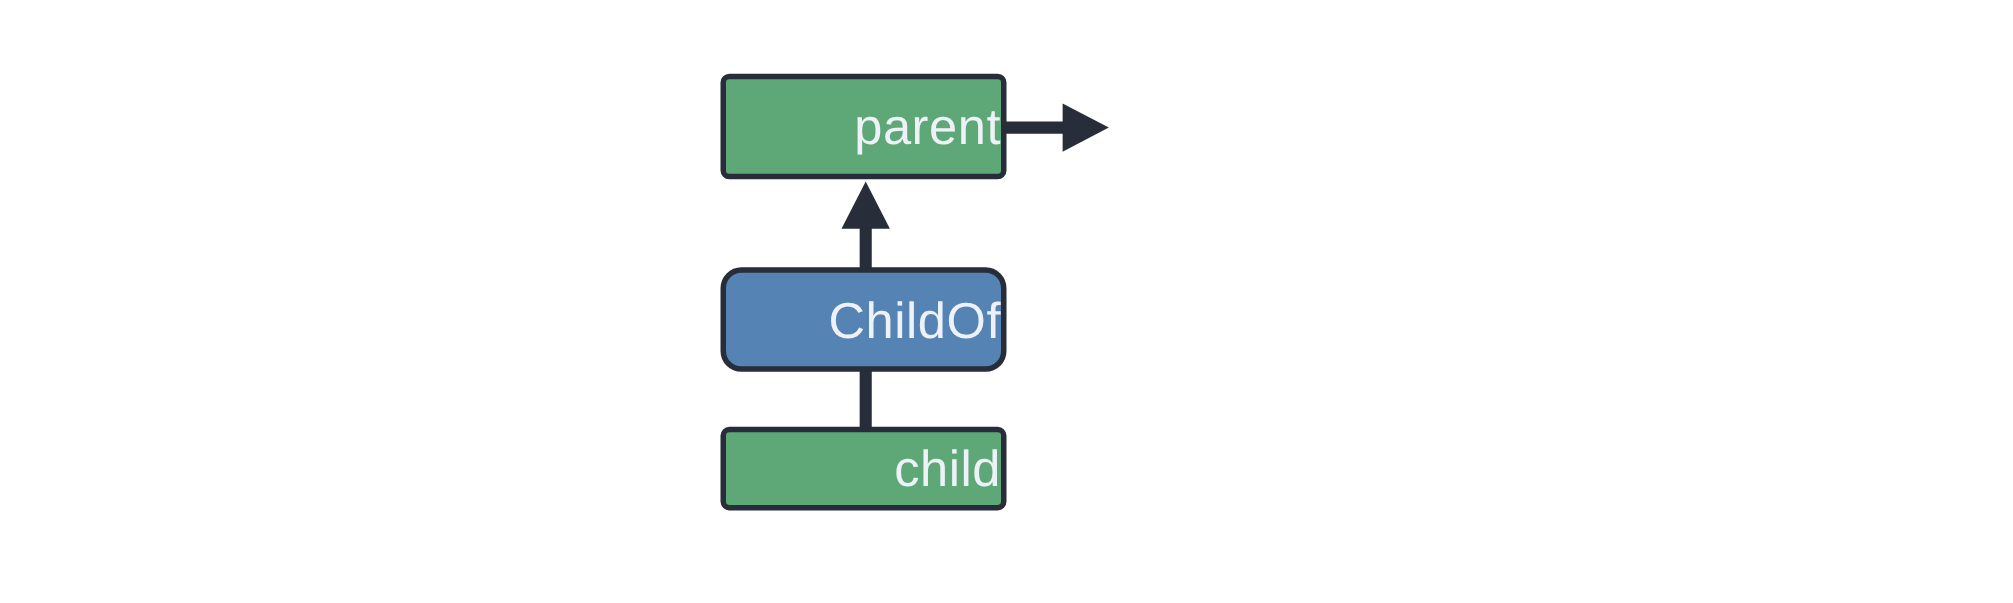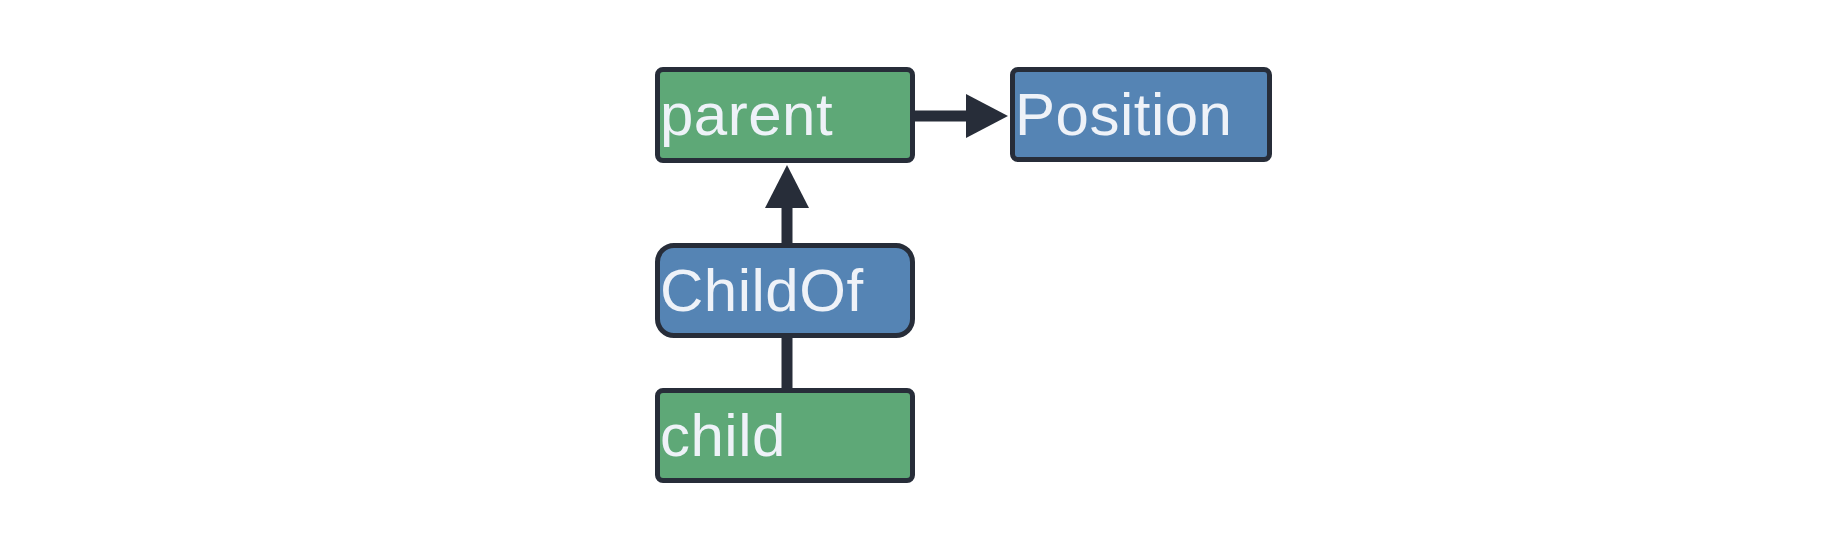--- a/index.html
+++ b/index.html
@@ -16,36 +16,36 @@
     width: 1830px;
     height: 548px;
     background: var(--background);
     overflow: hidden;
     font-family: "Liberation Sans", "DejaVu Sans", sans-serif;
   }
   .node {
     position: absolute;
     display: flex;
     align-items: center;
-    justify-content: flex-start;
+    justify-content: flex-end;
     border: 5px solid var(--outline);
     border-radius: 8px;
     color: var(--label-text);
-    font-size: 60px;
+    font-size: 46px;
     line-height: 1;
     letter-spacing: 0.5px;
     user-select: none;
   }
   .node-green { background: var(--entity-fill); }
   .node-blue  { background: var(--component-fill); }
 
   .node-parent   { left: 655px;  top: 67px;  width: 260px; height: 96px; }
   .node-position { left: 1010px; top: 67px;  width: 262px; height: 95px; }
   .node-childof  { left: 655px;  top: 243px; width: 260px; height: 95px; border-radius: 19px; }
-  .node-child    { left: 655px;  top: 388px; width: 260px; height: 95px; }
+  .node-child    { left: 655px;  top: 388px; width: 260px; height: 76px; }
 
   .edges {
     position: absolute;
     left: 0; top: 0;
     width: 1830px;
     height: 548px;
     pointer-events: none;
   }
   .edge-line { stroke: var(--outline); stroke-width: 11; fill: none; }
   .edge-head { fill: var(--outline); stroke: none; }
@@ -69,23 +69,20 @@
 
     <g>
       <line class="edge-line" x1="787" y1="335" x2="787" y2="391"></line>
     </g>
   </svg>
 
   <div class="node node-green node-parent">
     <span>parent</span>
   </div>
 
-  <div class="node node-blue node-position">
-    <span>Position</span>
-  </div>
 
   <div class="node node-blue node-childof">
     <span>ChildOf</span>
   </div>
 
   <div class="node node-green node-child">
     <span>child</span>
   </div>
 
 </div>

